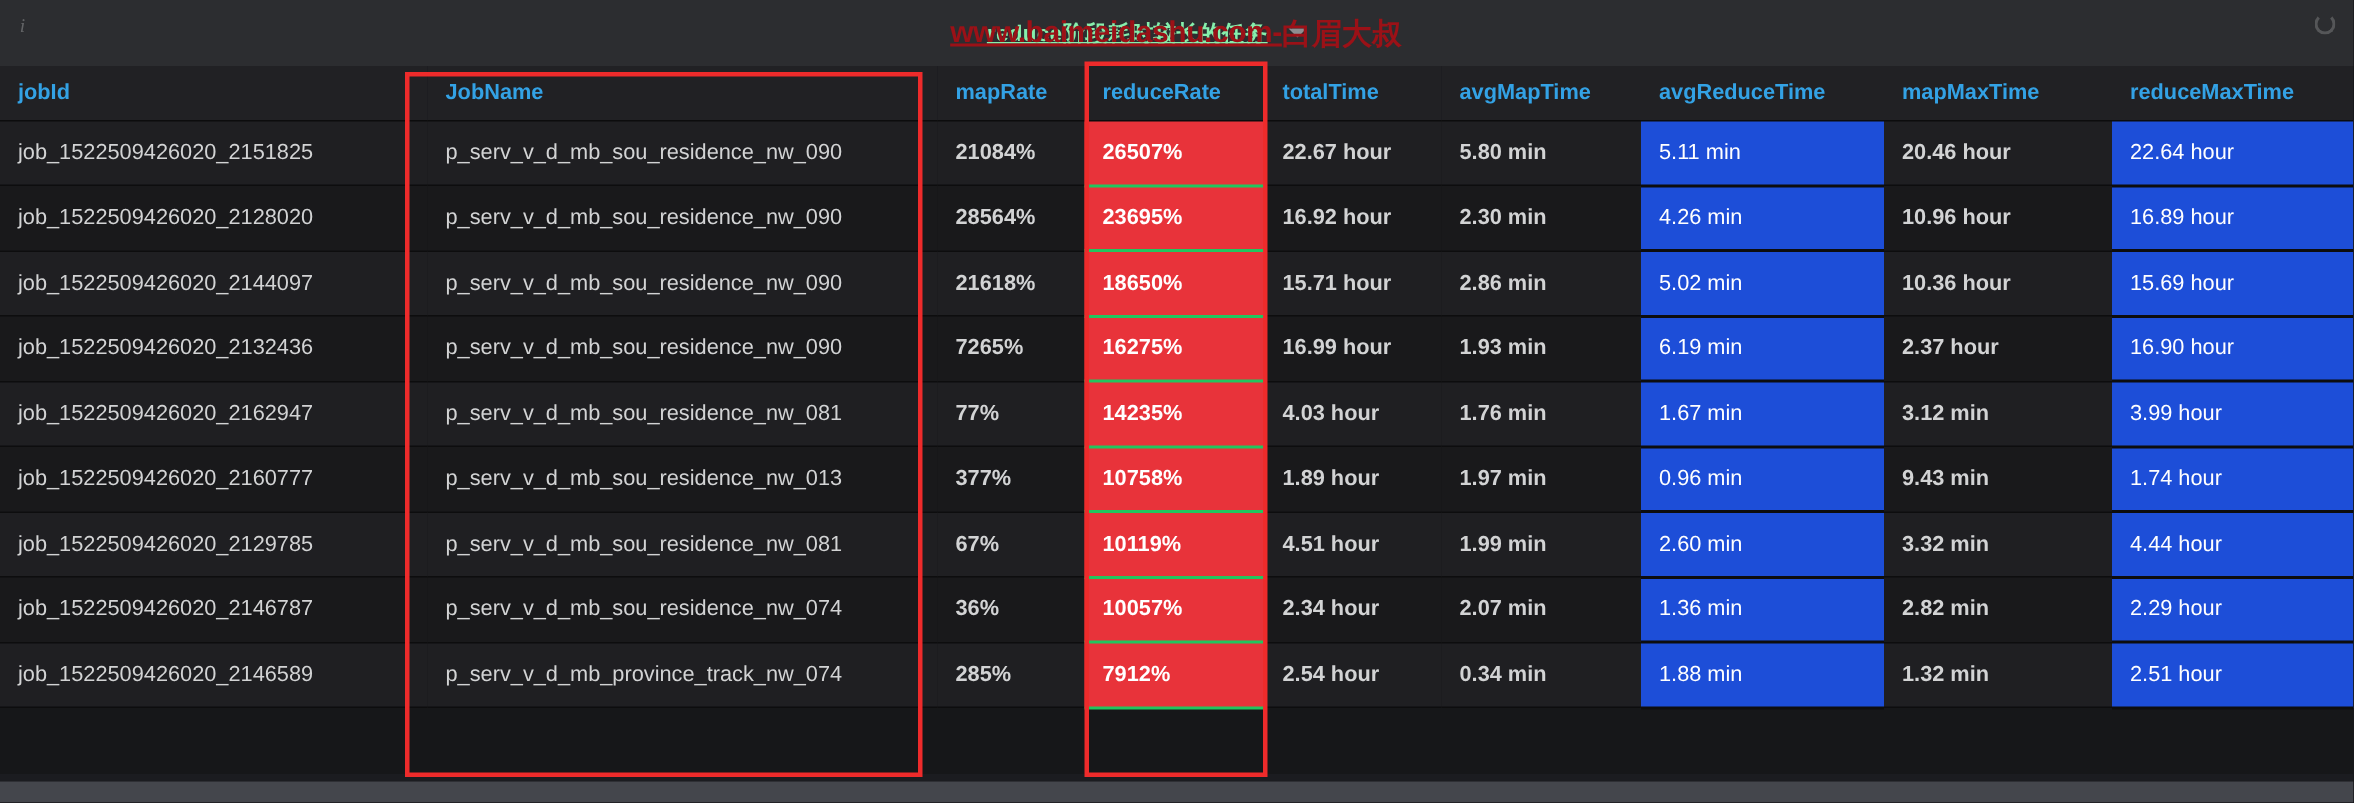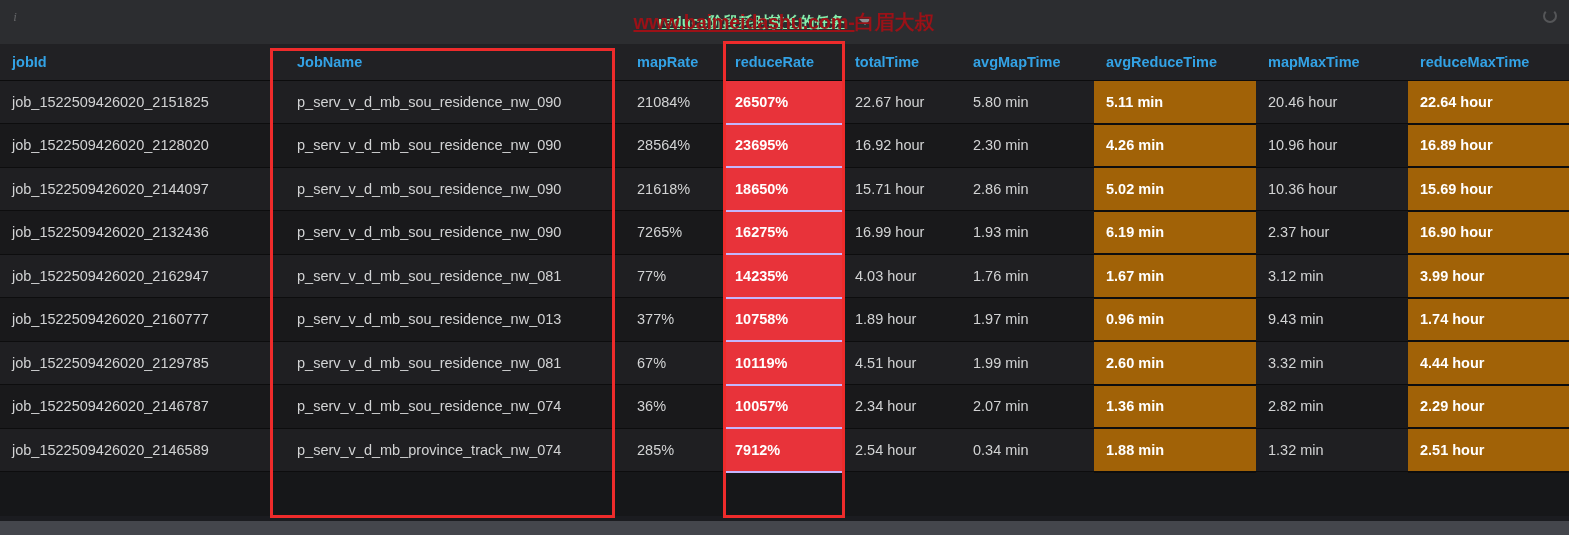--- a/index.html
+++ b/index.html
@@ -138,29 +138,29 @@
     border-bottom: 1px solid #0d0d0e;
     vertical-align: middle;
   }
   tbody tr { background: #1f1f22; }
   tbody tr:nth-child(even) { background: #19191b; }
 
   td.cell-red {
     background: #e8333a;
     color: #ffffff;
     font-weight: bold;
-    border-bottom: 2px solid #c4b5fd;
+    border-bottom: 2px solid #22c55e;
   }
   td.cell-green {
-    background: #a16207;
+    background: #1d4ed8;
     color: #ffffff;
-    font-weight: bold;
+    font-weight: normal;
     border-bottom: 2px solid #0d0d0e;
   }
-  td.num { font-weight: normal; }
+  td.num { font-weight: bold; }
 
   
   col.c-jobid   { width: 285px; }
   col.c-jobname { width: 340px; }
   col.c-maprate { width: 98px; }
   col.c-redrate { width: 120px; }
   col.c-total   { width: 118px; }
   col.c-avgmap  { width: 133px; }
   col.c-avgred  { width: 162px; }
   col.c-mapmax  { width: 152px; }

